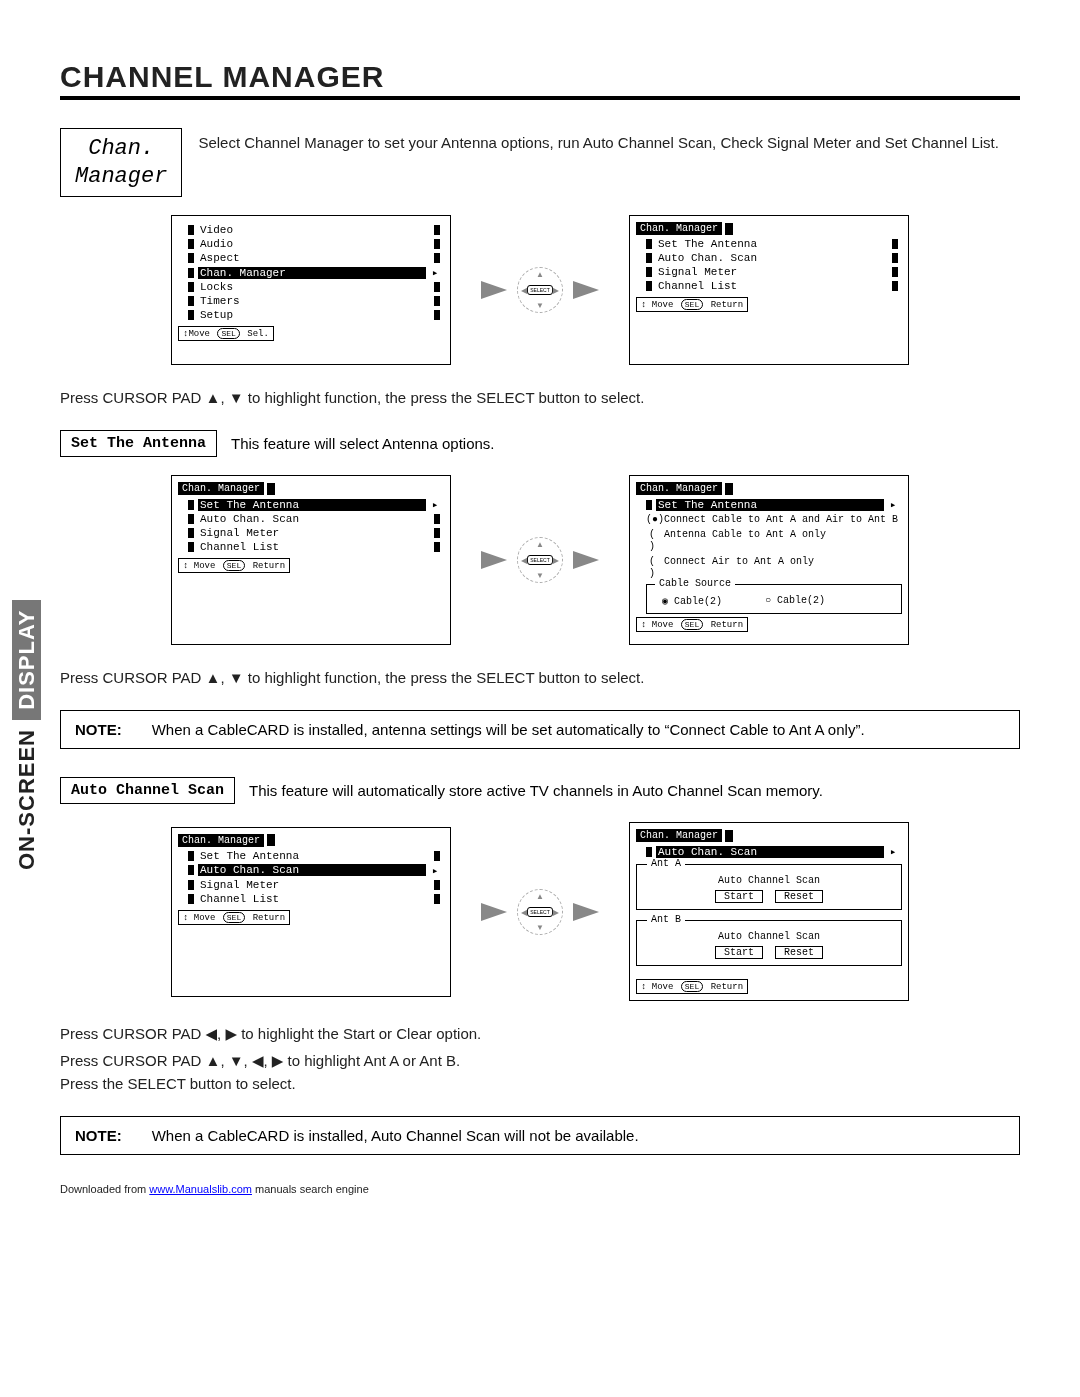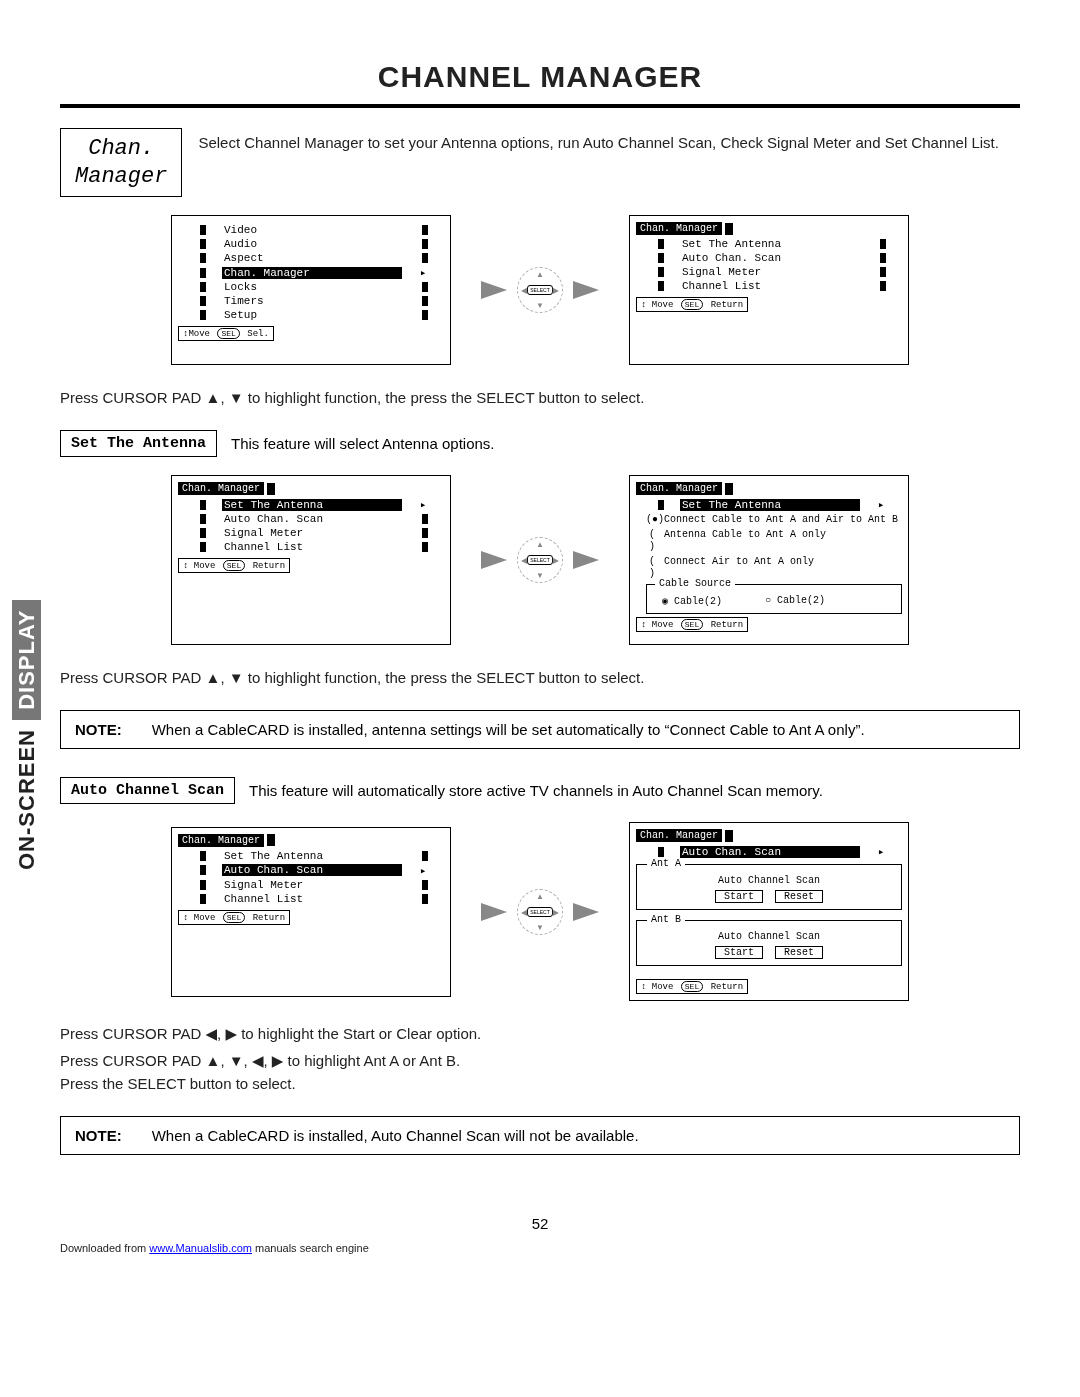--- a/index.html
+++ b/index.html
@@ -9,23 +9,23 @@
     font-family: Arial, Helvetica, sans-serif;
     background: #fff;
     width: 1080px;
   }
   .page {
     padding: 60px 60px 40px 60px;
     position: relative;
   }
   .title-bar {
     border-bottom: 4px solid #000;
-    padding-bottom: 10px;
-    margin-bottom: 20px;
-    text-align: center;
+    padding-bottom: 2px;
+    margin-bottom: 28px;
+    text-align: left;
   }
   .title-bar h1 {
     margin: 0;
     font-size: 30px;
     font-weight: bold;
     letter-spacing: 1px;
     color: #222;
   }
   .intro-row {
     display: flex;
@@ -80,22 +80,22 @@
   .osd-blackbar {
     display: inline-block;
     width: 8px;
     height: 12px;
     background: #000;
   }
   .osd-items { margin-left: 6px; }
   .osd-item {
     display: flex;
     align-items: center;
-    gap: 16px;
-    margin: 2px 16px;
+    gap: 4px;
+    margin: 2px 4px;
   }
   .osd-item-left { width: 6px; height: 10px; background: #000; }
   .osd-item-text { flex: 1; padding: 0 2px; }
   .osd-item-text.hl { color: #fff; background: #000; }
   .osd-item-right { width: 6px; height: 10px; background: #000; }
   .osd-item .arrow-right {
     display:inline-block; width:10px; text-align:center;
   }
   .osd-footer {
     margin-top: 3px;
@@ -556,21 +556,20 @@
 
   <div class="body-text" style="margin:0 0 2px 0">Press CURSOR PAD ◀, ▶ to highlight the Start or Clear option.</div>
   <div class="body-text" style="margin-bottom:2px">Press CURSOR PAD ▲, ▼, ◀, ▶ to highlight Ant A or Ant B.</div>
   <div class="body-text" style="margin-top:0">Press the SELECT button to select.</div>
 
   <div class="note-box">
     <span class="note-label">NOTE:</span>
     <span>When a CableCARD is installed, Auto Channel Scan will not be available.</span>
   </div>
 
-  <div class="page-num">52</div>
 
   <div class="dl-line">
     <span>Downloaded from </span><a href="#">www.Manualslib.com</a><span> manuals search engine</span>
   </div>
 
   <div class="side-tab">
     <span>ON-SCREEN</span>
     <span class="filled">DISPLAY</span>
   </div>
 </div>

